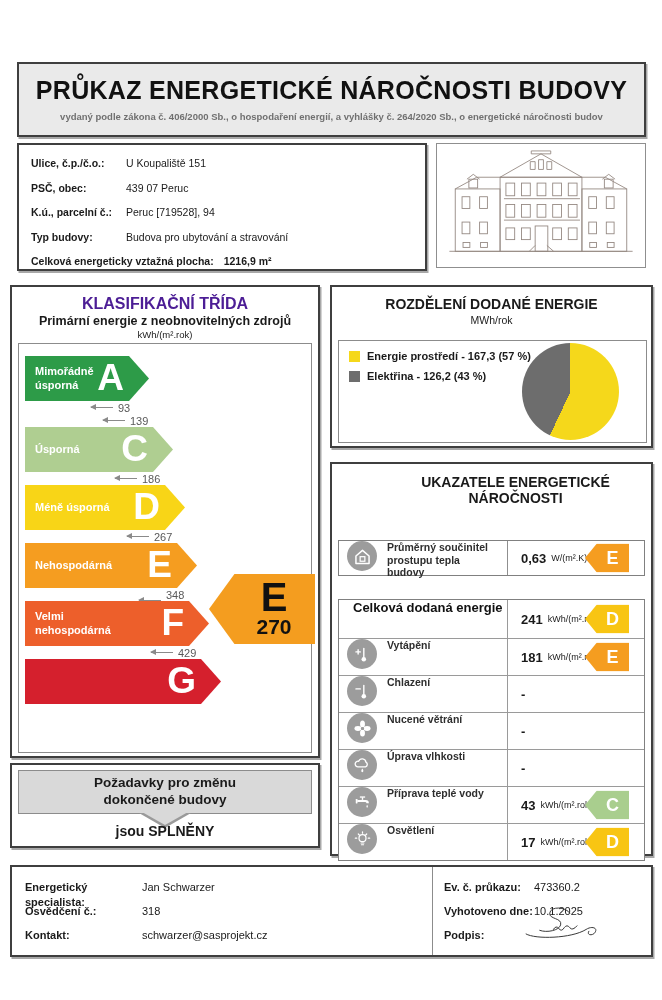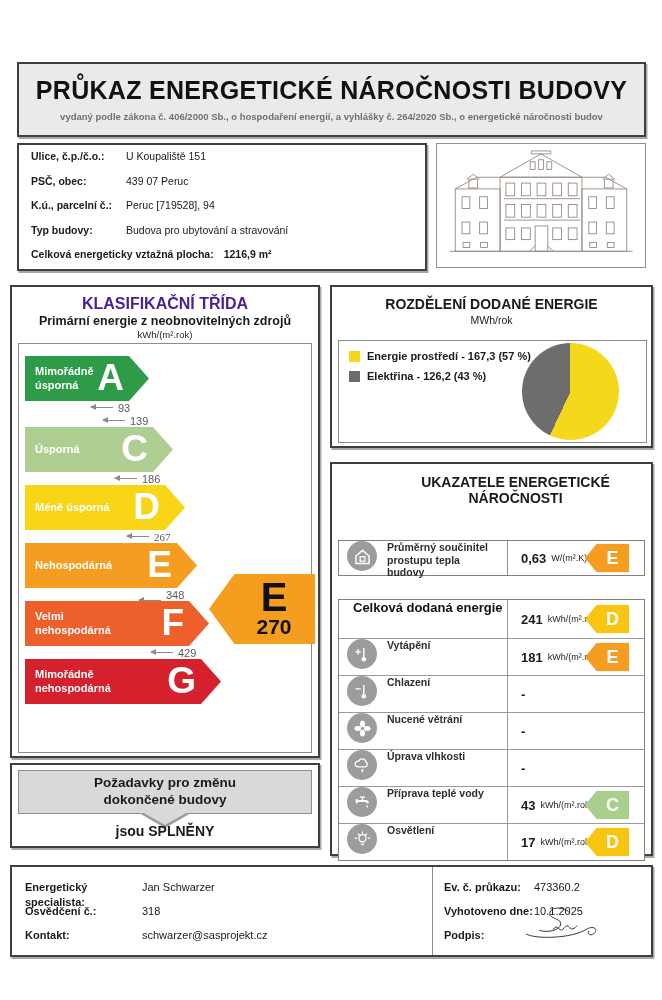--- a/index.html
+++ b/index.html
@@ -6,21 +6,21 @@
   body{font-family:"Liberation Sans","DejaVu Sans",sans-serif;color:#1a1a1a;}
   .page{position:relative;width:662px;height:1000px;background:#fff;overflow:hidden;}
   .box{position:absolute;border:2px solid #3f3f3f;background:#fff;box-sizing:border-box;box-shadow:1.5px 2px 0 #a8a8a8;}
 
   
   .header-box{left:17px;top:62px;width:629px;height:75px;background:#eaeaea;text-align:center;}
   .main-title{margin-top:12px;font-size:25px;font-weight:700;letter-spacing:.3px;color:#111;}
   .main-subtitle{margin-top:6px;font-size:9.5px;font-weight:700;color:#707070;}
 
   
-  .info-box{left:17px;top:143px;width:410px;height:128px;padding:4px 12px;display:flex;flex-direction:column;gap:9.5px;}
+  .info-box{left:17px;top:143px;width:410px;height:128px;padding:11px 12px;display:flex;flex-direction:column;gap:9.5px;}
   .info-row{display:flex;font-size:10.5px;line-height:15px;}
   .info-label{font-weight:700;width:95px;flex-shrink:0;}
   .info-label.wide{width:auto;margin-right:10px;}
   .info-value{}
   .info-value.bold{font-weight:700;}
 
   
   .sketch-box{position:absolute;left:436px;top:143px;width:210px;height:125px;border:1px solid #8f8f8f;background:#fff;box-sizing:border-box;padding:4px;}
 
   
@@ -35,21 +35,21 @@
   .class-letter{position:absolute;right:25px;top:50%;transform:translateY(-53%);font-size:37px;font-weight:700;color:#fff;}
   .cls-a{width:124px;background:#2D9B48;}
   .cls-b{width:136px;background:#64AB66;}
   .cls-c{width:148px;background:#AFCE91;}
   .cls-d{width:160px;background:#F8D517;}
   .cls-e{width:172px;background:#F59D20;}
   .cls-f{width:184px;background:#ED5F2B;}
   .cls-g{width:196px;background:#D5202D;}
   .threshold{height:13px;display:flex;align-items:center;font-size:11px;color:#595959;gap:5px;}
   .th-a{margin-left:72px;}.th-b{margin-left:84px;}.th-c{margin-left:96px;}
-  .th-d{margin-left:108px;font-family:Liberation Serif, serif;}.th-e{margin-left:120px;align-items:flex-end;}.th-f{margin-left:132px;}
+  .th-d{margin-left:108px;}.th-e{margin-left:120px;align-items:flex-end;}.th-f{margin-left:132px;}
   .arr-line{display:inline-block;width:22px;height:1px;background:#8a8a8a;position:relative;}
   .arr-line::before{content:"";position:absolute;left:-1px;top:-3px;border-top:3.5px solid transparent;border-bottom:3.5px solid transparent;border-right:6px solid #8a8a8a;}
   .rating-marker{position:absolute;left:190px;top:230px;width:106px;height:70px;background:#F49D1F;
       clip-path:polygon(0 50%, 24% 0, 100% 0, 100% 100%, 24% 100%);
       display:flex;flex-direction:column;align-items:center;justify-content:center;padding-left:24px;box-sizing:border-box;}
   .marker-letter{font-size:40px;font-weight:700;color:#111;line-height:.92;}
   .marker-value{font-size:21px;font-weight:700;color:#111;}
 
   
   .req-box{left:10px;top:763px;width:310px;height:85px;}
@@ -241,21 +241,20 @@
       <div class="class-arrow cls-f">
         <span class="class-label">Velmi nehospodárná</span>
         <span class="class-letter">F</span>
       </div>
       <div class="threshold th-f">
         <span class="arr-line"></span>
         <span>429</span>
       </div>
 
       <div class="class-arrow cls-g">
-        <span class="class-label">Mimořádně nehospodárná</span>
         <span class="class-letter">G</span>
       </div>
 
       <div class="rating-marker">
         <span class="marker-letter">E</span>
         <span class="marker-value">270</span>
       </div>
     </div>
   </div>
 

